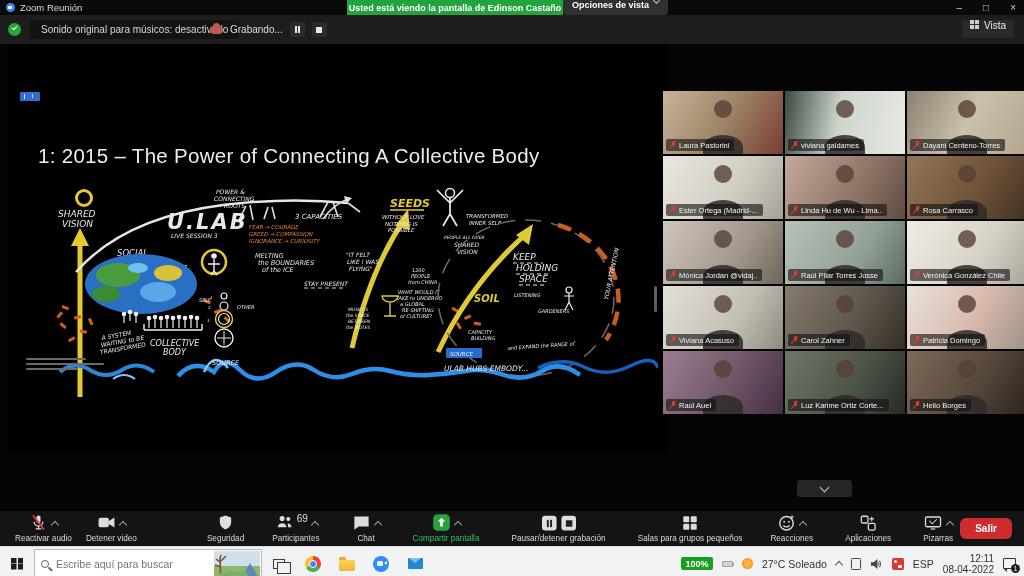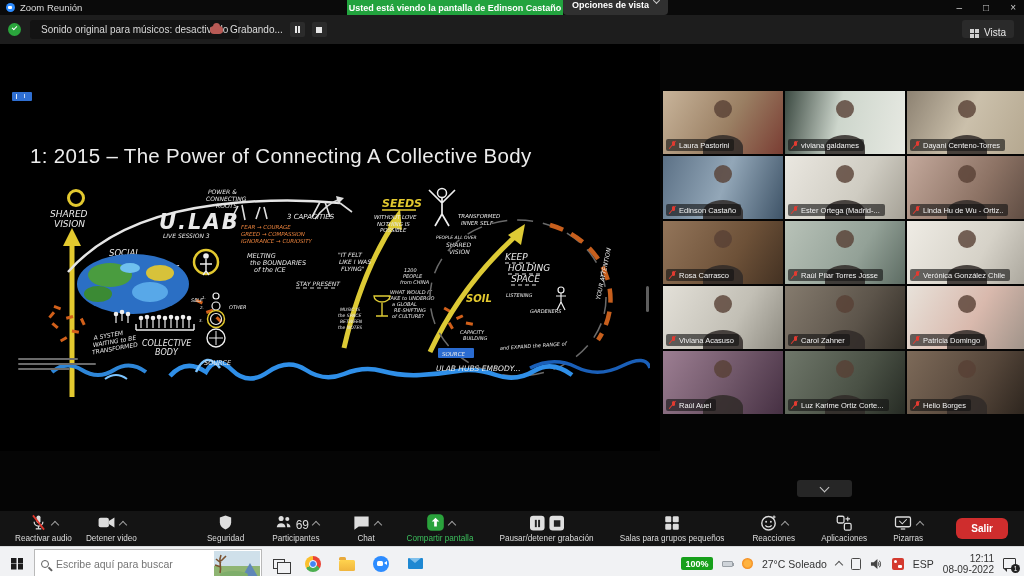--- a/index.html
+++ b/index.html
@@ -20,30 +20,30 @@
   .okcircle{position:absolute;left:8px;top:8px;width:13px;height:13px;border-radius:50%;background:#2aa53c}
   .okcircle-check{position:absolute;left:3.5px;top:3px;width:5px;height:3px;border-left:1.5px solid #fff;border-bottom:1.5px solid #fff;transform:rotate(-45deg)}
   .sound-pill{position:absolute;left:30px;top:5px;height:19px;background:#131313;border-radius:3px;color:#d8d8d8;font-size:10px;display:flex;align-items:center;padding:0 11px;white-space:nowrap}
   .recgrp{position:absolute;left:210px;top:5px;height:19px;display:flex;align-items:center;gap:7px;color:#ddd;font-size:10px}
   .cloudrec{width:13px;height:8px;background:#b95a55;border-radius:5px;position:relative}
   .cloudrec::before{content:"";position:absolute;left:3px;top:-3px;width:7px;height:7px;border-radius:50%;background:#b95a55}
   .recbtn{width:15px;height:15px;background:#2b2b2b;border-radius:2px;position:relative}
   .recbtn.pause::before,.recbtn.pause::after{content:"";position:absolute;top:4px;width:2px;height:7px;background:#e8e8e8}
   .recbtn.pause::before{left:5px}.recbtn.pause::after{left:8.5px}
   .recbtn.stop::before{content:"";position:absolute;left:4.5px;top:4.5px;width:6px;height:6px;background:#e8e8e8}
-  .vista-btn{position:absolute;right:10px;top:5px;height:18px;background:#2a2a2a;border-radius:3px;color:#e8e8e8;font-size:10px;display:flex;align-items:flex-end;gap:5px;padding:0 8px}
+  .vista-btn{position:absolute;right:10px;top:5px;height:18px;background:#2a2a2a;border-radius:3px;color:#e8e8e8;font-size:10px;display:flex;align-items:flex-start;gap:5px;padding:0 8px}
   .grid-ic{width:9px;height:9px;background:
     linear-gradient(#cfcfcf,#cfcfcf) 0 0/4px 4px no-repeat,
     linear-gradient(#cfcfcf,#cfcfcf) 5px 0/4px 4px no-repeat,
     linear-gradient(#cfcfcf,#cfcfcf) 0 5px/4px 4px no-repeat,
     linear-gradient(#cfcfcf,#cfcfcf) 5px 5px/4px 4px no-repeat}
 
   
   .main{position:absolute;left:0;top:44px;width:1024px;height:467px;background:#050505}
-  .share{position:absolute;left:0;top:0;width:660px;height:407px;background:#000}
+  .share{position:absolute;left:8px;top:0;width:660px;height:407px;background:#000}
   .slide-badge{position:absolute;left:12px;top:48px;width:20px;height:9px;border-radius:1px;background:#2f6fd2;
     background-image:linear-gradient(90deg,rgba(255,255,255,.85) 1px,transparent 1px),linear-gradient(90deg,rgba(255,255,255,.7) 1px,transparent 1px);
     background-size:4px 5px,3px 4px;background-position:4px 2px,12px 2px;background-repeat:no-repeat}
   .slide-title{position:absolute;left:30px;top:100px;color:#ececec;font-size:20.5px;letter-spacing:.3px;white-space:nowrap}
   .scrollhandle{position:absolute;left:646px;top:242px;width:3px;height:26px;background:#6f6f6f;border-radius:2px;opacity:.85}
   .sk{font-family:"DejaVu Sans",sans-serif;font-style:italic;fill:#e9e9e9}
   .sky{fill:#e3c92f}.sko{fill:#e8813c}
 
   
   .pgrid{position:absolute;left:663px;top:47px;width:364px;display:grid;grid-template-columns:repeat(3,1fr);gap:2px}
@@ -74,24 +74,24 @@
   .t17{background:linear-gradient(120deg,#8fa05e,#67793c 60%,#3c4a1f)}
   .t18{background:linear-gradient(120deg,#7d6a59,#55463a 60%,#2c241d)}
   .morebtn{position:absolute;left:797px;top:436px;width:55px;height:17px;background:#262626;border-radius:3px;display:flex;align-items:center;justify-content:center}
   .morebtn .chev{width:7px;height:7px;border-right:1.6px solid #c9c9c9;border-bottom:1.6px solid #c9c9c9;transform:rotate(45deg);margin-top:-3px}
 
   
   .ztoolbar{position:absolute;left:0;top:511px;width:1024px;height:35px;background:#141414;display:flex;align-items:center;padding:0 8px}
   .zitem{display:flex;flex-direction:column;align-items:center;justify-content:center;gap:2px;padding:0 7px;color:#dcdcdc;font-size:8.2px;white-space:nowrap;position:relative}
   .zicons{display:flex;align-items:flex-end;gap:4px;height:18px}
   .upchev{width:6px;height:6px;border-right:1.4px solid #9d9d9d;border-bottom:1.4px solid #9d9d9d;transform:rotate(-135deg);margin-bottom:4px}
-  .pcount{font-size:12px;color:#ddd;margin-left:-2px}
+  .pcount{font-size:10px;color:#ddd;margin-bottom:8px;margin-left:-2px}
   .share-label{color:#3bbf5c}
   .leave-btn{margin-left:auto;margin-right:8px;background:#cf2d2d;color:#fff;font-size:10px;font-weight:bold;padding:5px 15px;border-radius:6px}
-  .ml1{margin-left:56px}.ml2{margin-left:14px}.ml3{margin-left:18px}.ml4{margin-left:12px}
+  .ml1{margin-left:56px}.ml2{margin-left:14px}.ml3{margin-left:18px}.ml4{margin-left:18px}
 
   
   .taskbar{position:absolute;left:0;top:546px;width:1024px;height:34px;background:#f1f2f4;display:flex;align-items:center;border-top:1px solid #d8dadc}
   .startbtn{width:34px;height:30px;display:flex;align-items:center;justify-content:center}
   .winlogo{width:12px;height:12px;background:
     linear-gradient(#1c1c1c,#1c1c1c) 0 0/5.5px 5.5px no-repeat,
     linear-gradient(#1c1c1c,#1c1c1c) 6.5px 0/5.5px 5.5px no-repeat,
     linear-gradient(#1c1c1c,#1c1c1c) 0 6.5px/5.5px 5.5px no-repeat,
     linear-gradient(#1c1c1c,#1c1c1c) 6.5px 6.5px/5.5px 5.5px no-repeat}
   .searchbox{width:228px;height:30px;background:#fff;border:1px solid #b9b9b9;display:flex;align-items:center;gap:7px;padding:0 6px;position:relative}
@@ -366,42 +366,42 @@
             <span class="micmute"></span>
             <span>viviana galdames</span>
           </div>
         </div>
         <div class="tile t3">
           <div class="tlabel">
             <span class="micmute"></span>
             <span>Dayani Centeno-Torres</span>
           </div>
         </div>
-        <div class="tile t4">
-          <div class="tlabel">
-            <span class="micmute"></span>
-            <span>Edinson Castaño</span>
-          </div>
-        </div>
         <div class="tile t6">
           <div class="tlabel">
             <span class="micmute"></span>
             <span>Ester Ortega (Madrid-...</span>
           </div>
         </div>
         <div class="tile t7">
           <div class="tlabel">
             <span class="micmute"></span>
-            <span>Linda Hu de Wu - Ortiz..</span>
+            <span>Linda Hu de Wu - Lima..</span>
           </div>
         </div>
         <div class="tile t8">
           <div class="tlabel">
             <span class="micmute"></span>
             <span>Rosa Carrasco</span>
+          </div>
+        </div>
+        <div class="tile t9">
+          <div class="tlabel">
+            <span class="micmute"></span>
+            <span>Mónica Jordan @vidaj..</span>
           </div>
         </div>
         <div class="tile t10">
           <div class="tlabel">
             <span class="micmute"></span>
             <span>Raúl Pilar Torres Josse</span>
           </div>
         </div>
         <div class="tile t11">
           <div class="tlabel">
@@ -615,21 +615,21 @@
       <span class="tray-chev"></span>
       <span class="tabletic"></span>
       <svg width="13" height="12" viewBox="0 0 14 13">
         <path d="M1,4.5 h3 l4,-3.5 v11 l-4,-3.5 h-3 z" fill="#444"></path>
         <path d="M10,3 a5,5 0 0 1 0,7 M9,4.8 a2.6,2.6 0 0 1 0,3.4" stroke="#444" stroke-width="1.1" fill="none"></path>
       </svg>
       <span class="redtray"></span>
       <span>ESP</span>
       <span class="clockblk">
         <div>12:11</div>
-        <div>08-09-2022</div>
+        <div>08-04-2022</div>
       </span>
       <span class="actionctr">
         <span class="notifbadge">1</span>
       </span>
     </div>
   </div>
 
 </div>
 
 </body></html>

